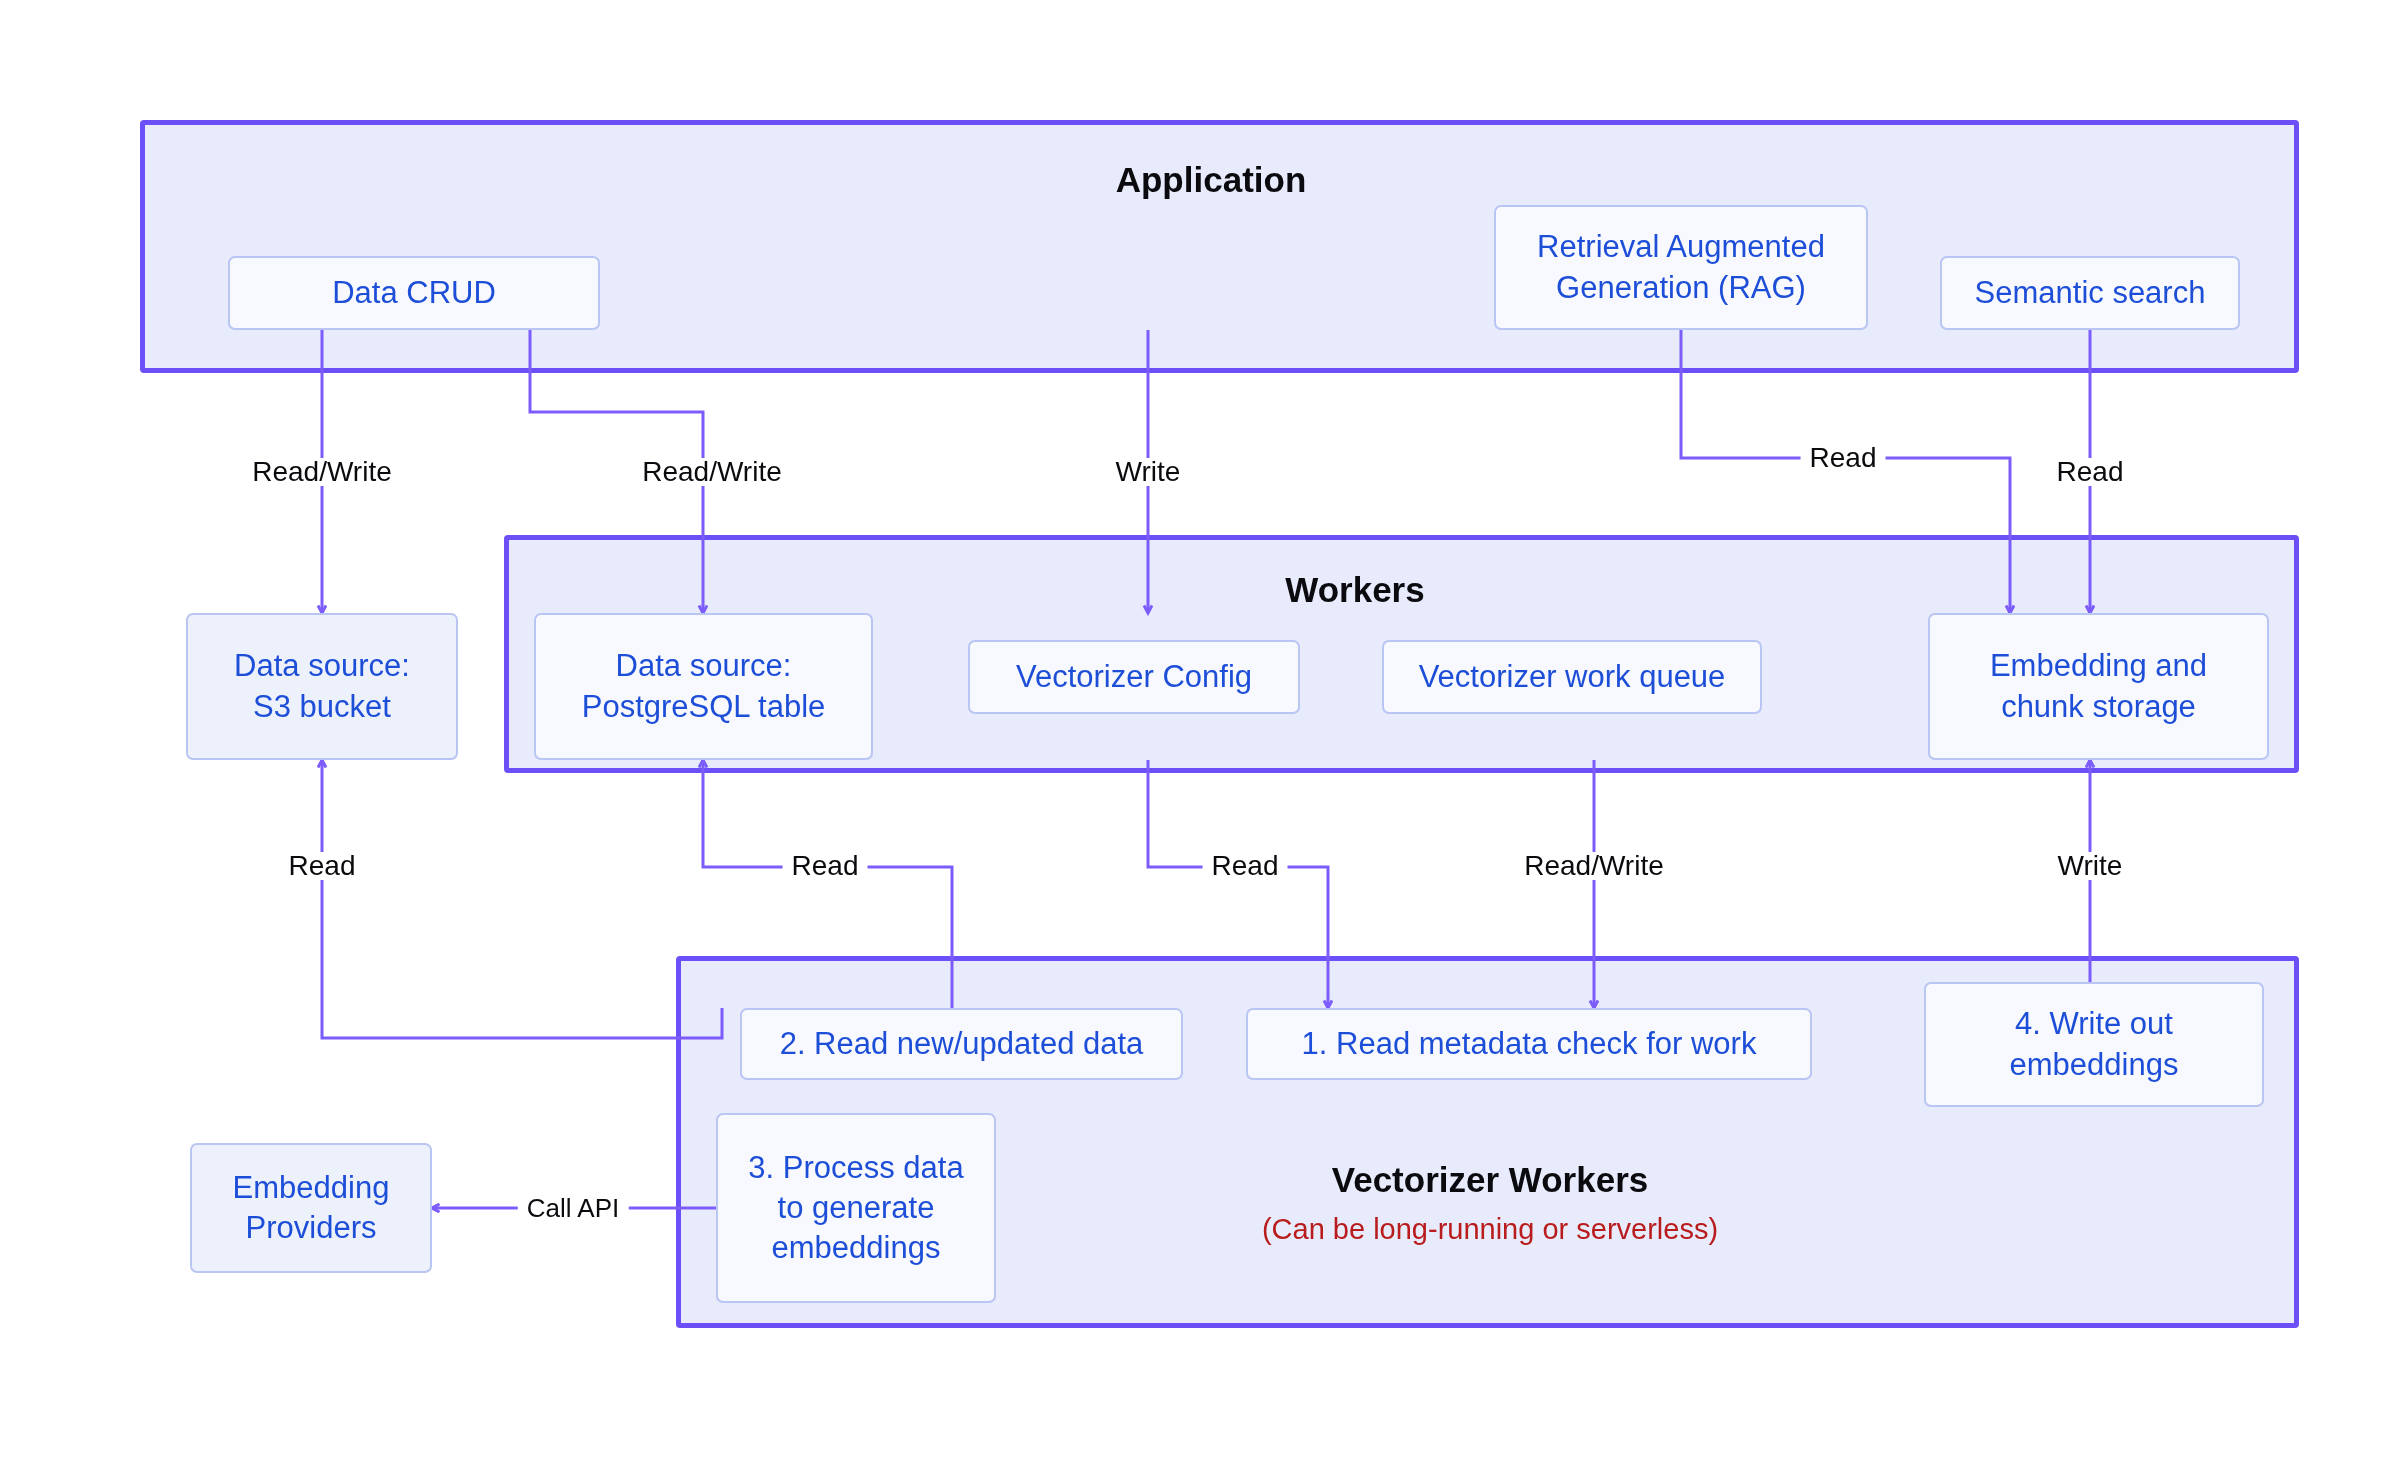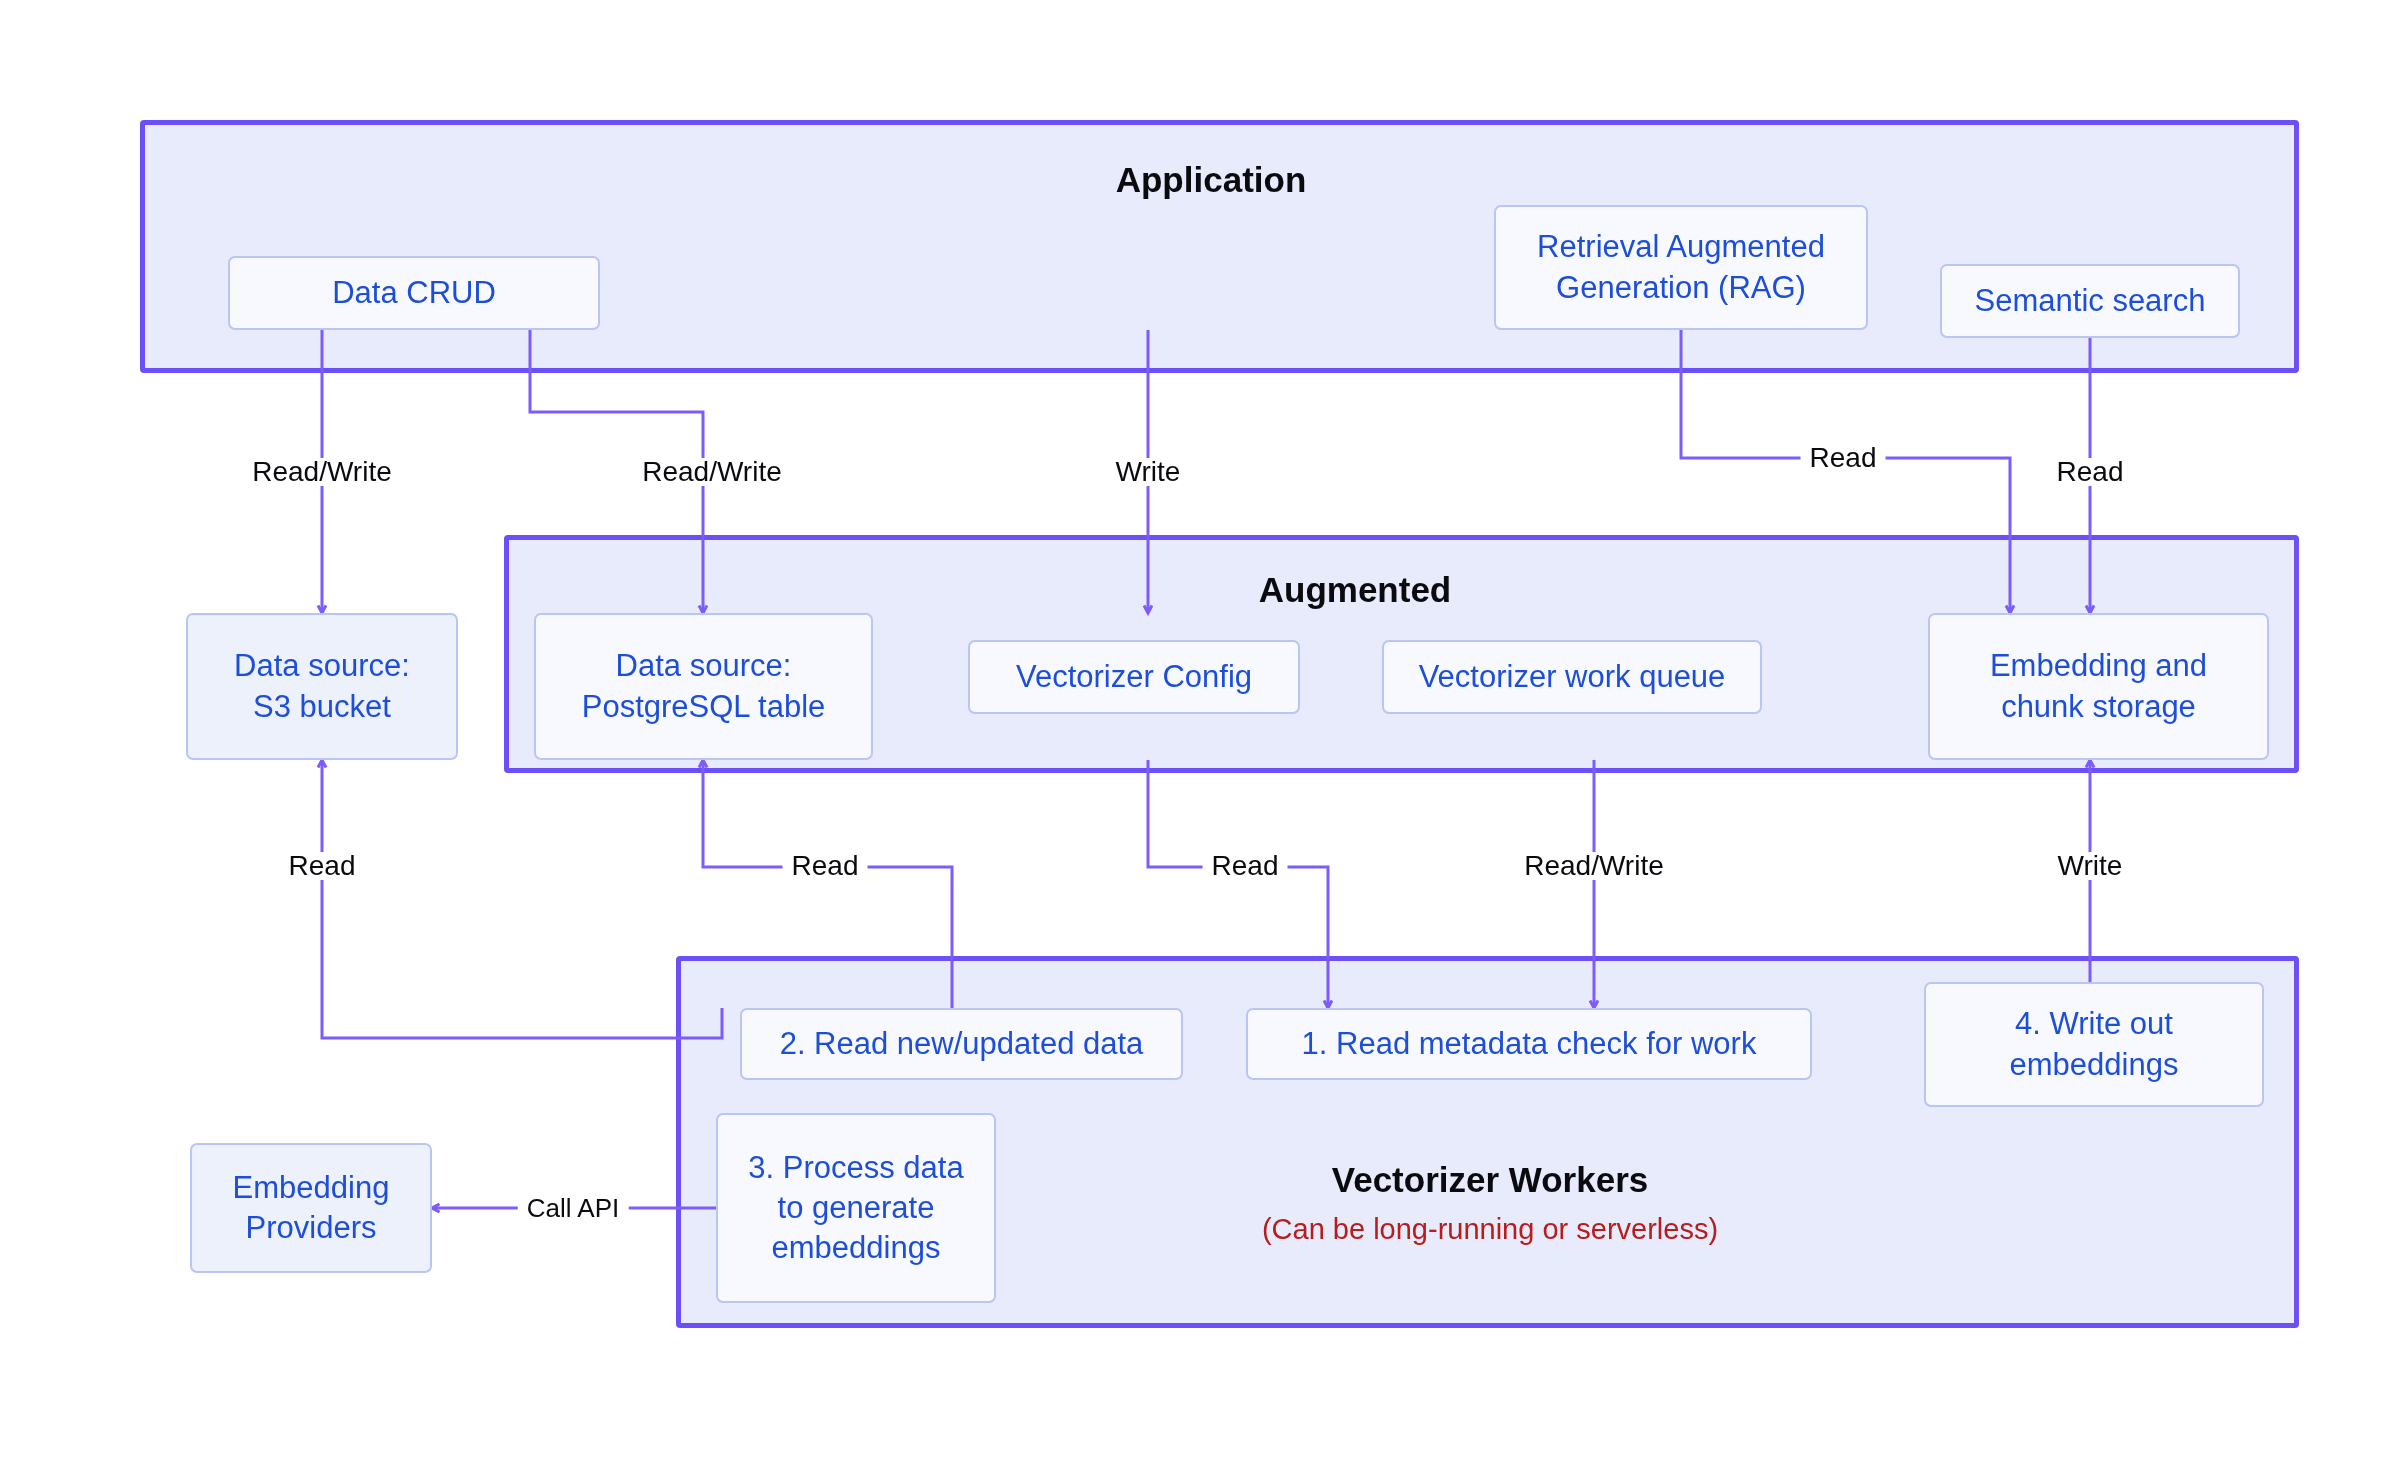--- a/index.html
+++ b/index.html
@@ -131,26 +131,26 @@
   </div>
 
 
   <div class="node" style="left:1494px; top:205px; width:374px; height:125px; font-size:31px;">
     <div>
       <span>Retrieval Augmented</span>
       <span>Generation (RAG)</span>
     </div>
   </div>
 
-  <div class="node" style="left:1940px; top:256px; width:300px; height:74px; font-size:31px;margin-top:8px;">
+  <div class="node" style="left:1940px; top:256px; width:300px; height:74px; font-size:31px;">
     <span>Semantic search</span>
   </div>
 
   <div class="group" style="left:504px; top:535px; width:1795px; height:238px;"></div>
-  <div class="group-title" style="left:1355px; top:570px; font-size:35px;">Augmented</div>
+  <div class="group-title" style="left:1355px; top:570px; font-size:35px;">Workers</div>
 
   <div class="node" style="left:534px; top:613px; width:339px; height:147px; font-size:31px;">
     <div>
       <span>Data source:</span>
       <span>PostgreSQL table</span>
     </div>
   </div>
 
   <div class="node" style="left:968px; top:640px; width:332px; height:74px; font-size:31px;">
     <span>Vectorizer Config</span>

